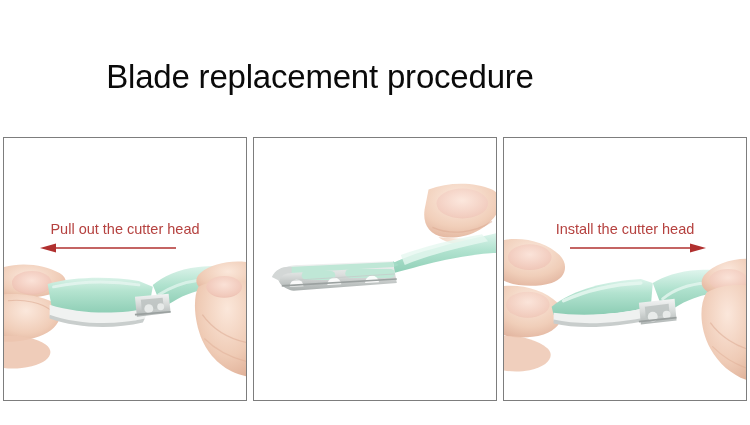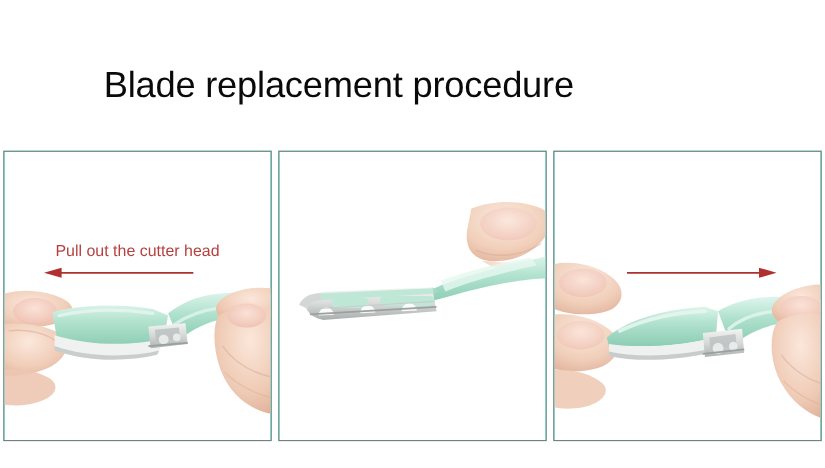--- a/index.html
+++ b/index.html
@@ -21,20 +21,21 @@
     top: 34px;
     left: 0;
     width: 616px;
     text-align: center;
     font-size: 33px;
     line-height: 42px;
     font-weight: 400;
     color: #0a0a0a;
     letter-spacing: -0.2px;
     white-space: nowrap;
+    padding-left: 12px;
   }
 
   
   .panel-row {
     position: absolute;
     top: 137px;
     left: 3px;
     width: 744px;
     height: 266px;
     display: flex;
@@ -342,20 +343,21 @@
                    C 232 161, 250 158, 252 154 Z" fill="url(#p3-skinR)"></path>
           <ellipse cx="226" cy="143" rx="19" ry="11" fill="url(#p3-nail)" opacity="0.85"></ellipse>
           <path d="M204 156 C 196 170, 198 194, 208 212 C 218 230, 234 242, 252 246
                    L 252 150 C 238 146, 216 148, 204 156 Z" fill="url(#p3-skinR)"></path>
           <path d="M208 186 C 218 200, 234 210, 250 214" stroke="#dba88f" stroke-width="1.3" fill="none" opacity="0.5"></path>
           <path d="M210 210 C 222 222, 236 230, 252 234" stroke="#dba88f" stroke-width="1.2" fill="none" opacity="0.4"></path>
         </g>
       </svg>
     </div>
 
+    <div class="caption cap-right">Install the cutter head</div>
 
     <div class="arrow-wrap arrow-right">
       <svg viewBox="0 0 136 12" width="136" height="12" aria-hidden="true">
         <line x1="0" y1="6" x2="122" y2="6" stroke="#b0302f" stroke-width="1.6"></line>
         <polygon points="136,6 120,1.4 120,10.6" fill="#b0302f"></polygon>
       </svg>
     </div>
 
     <span class="sr-only">Two hands pushing the cutter head back into the mint green peeler handle</span>
   </div>

